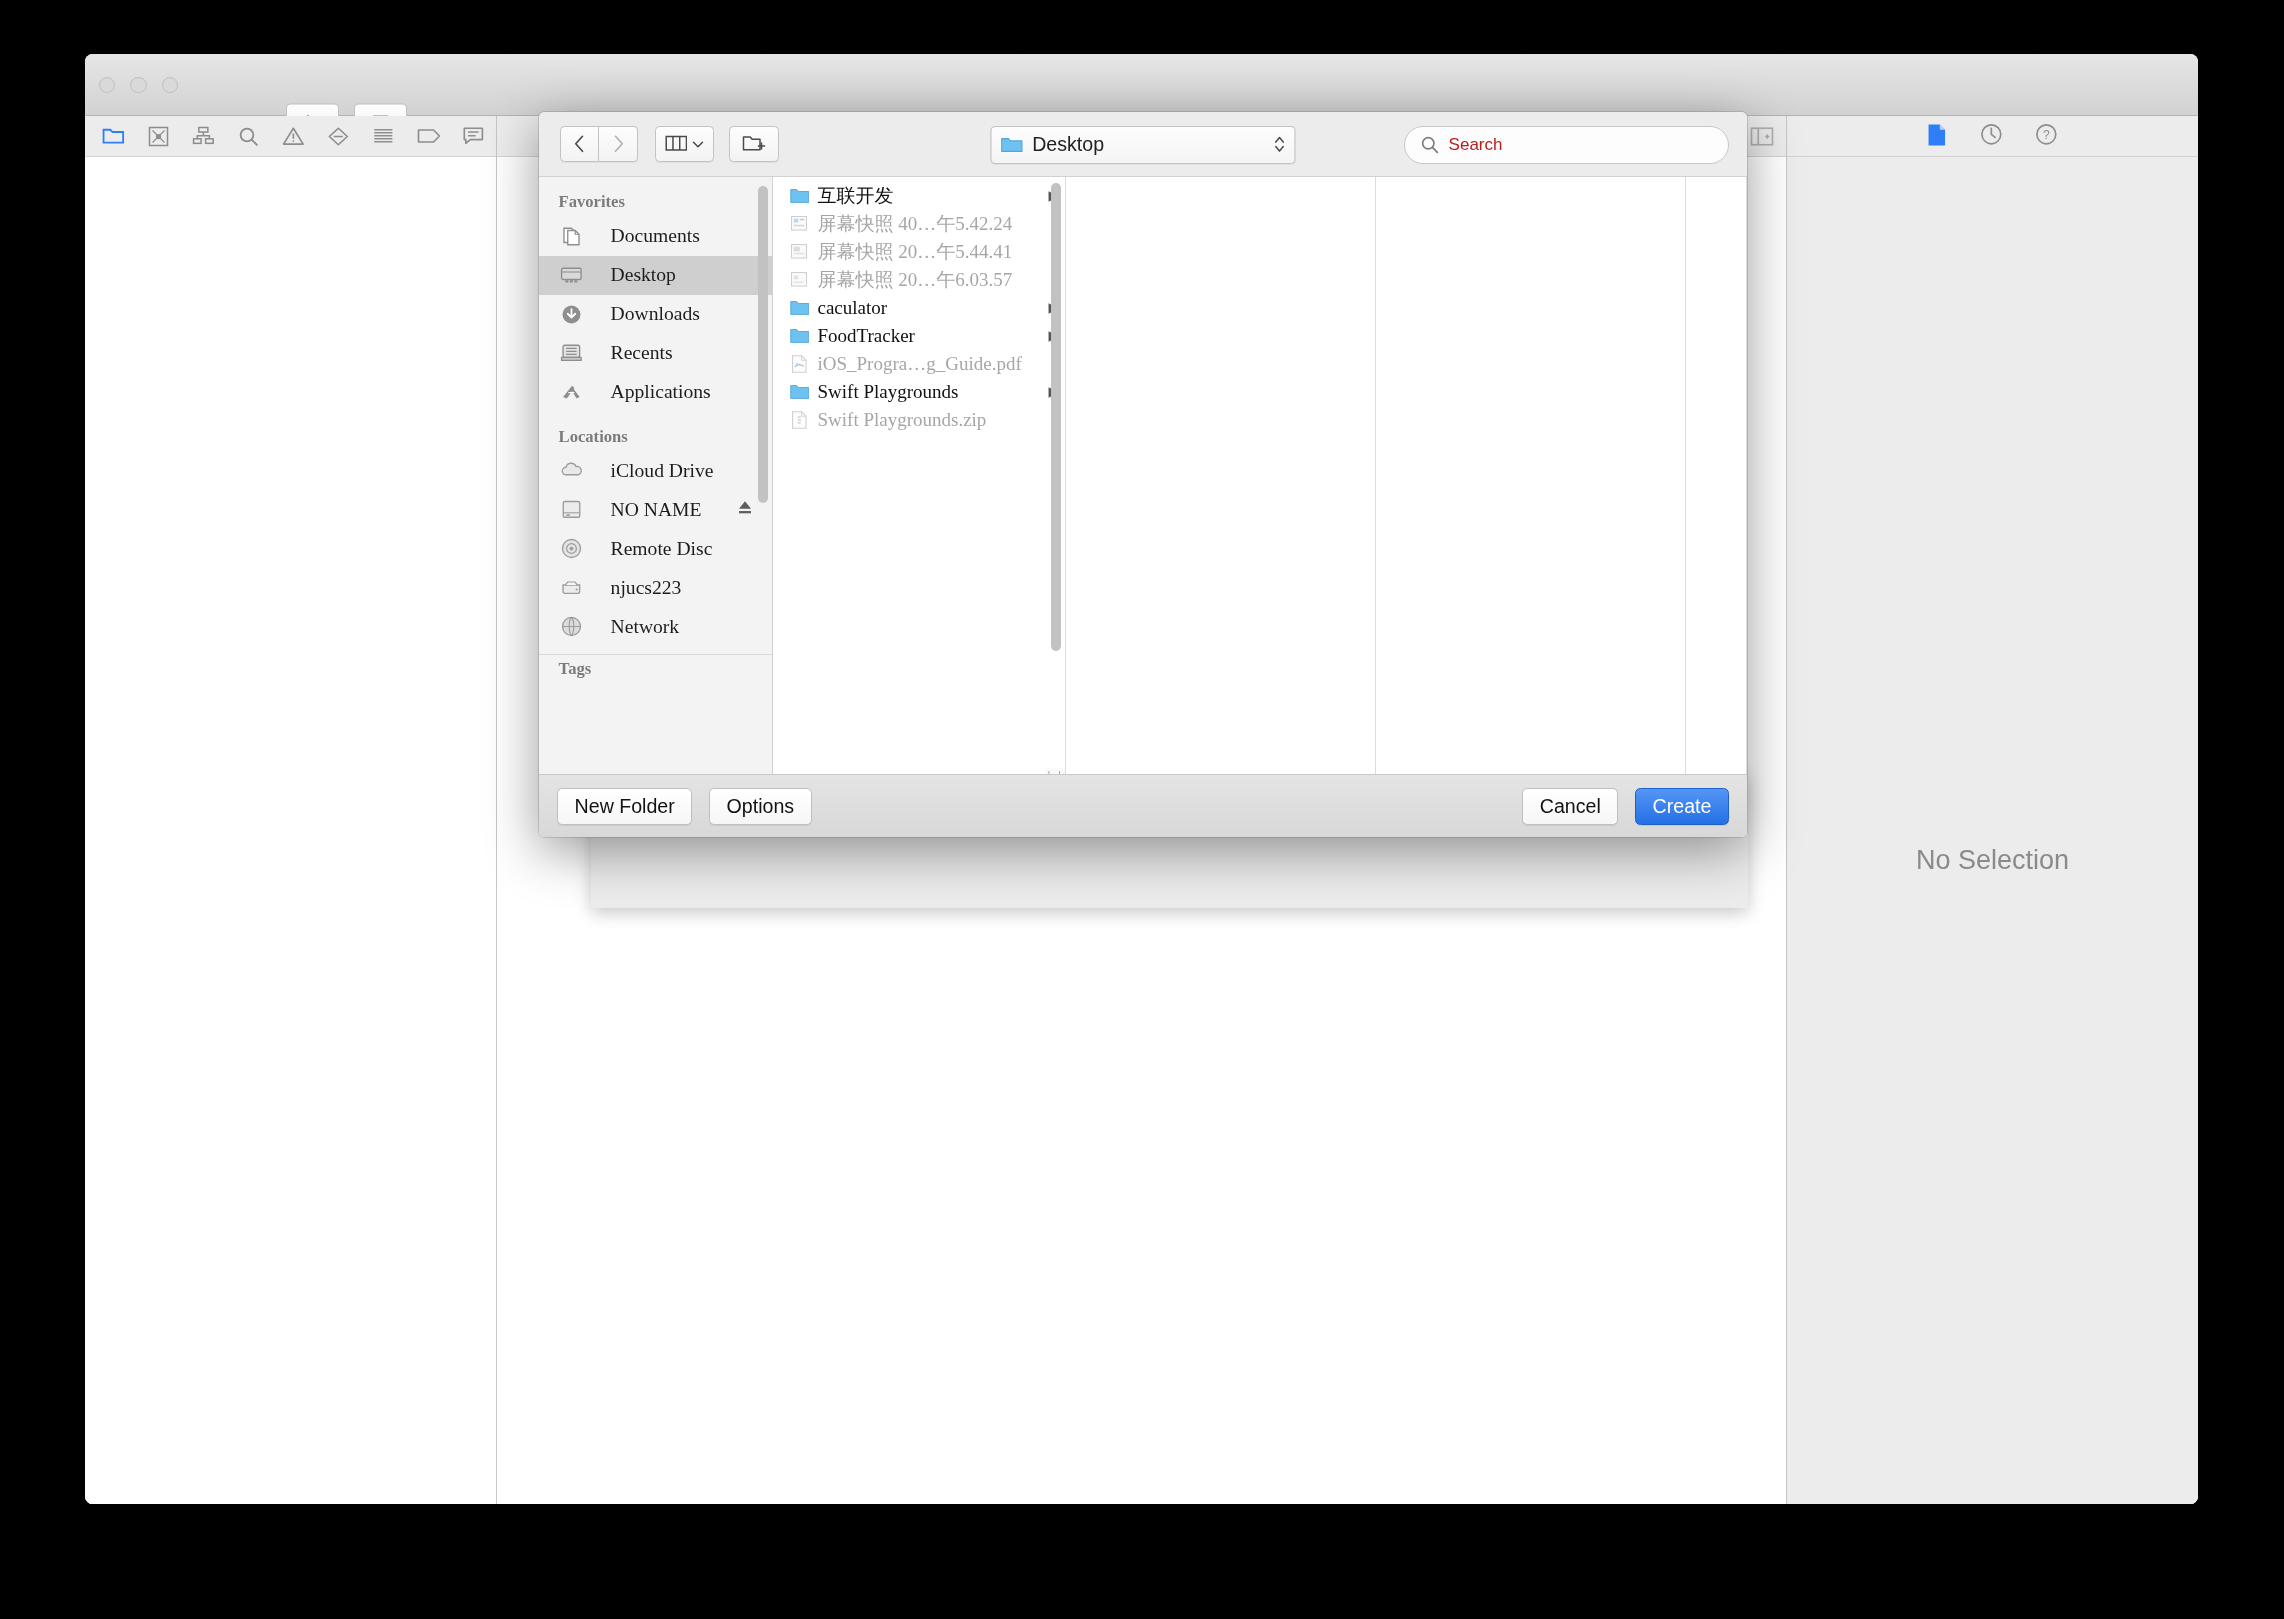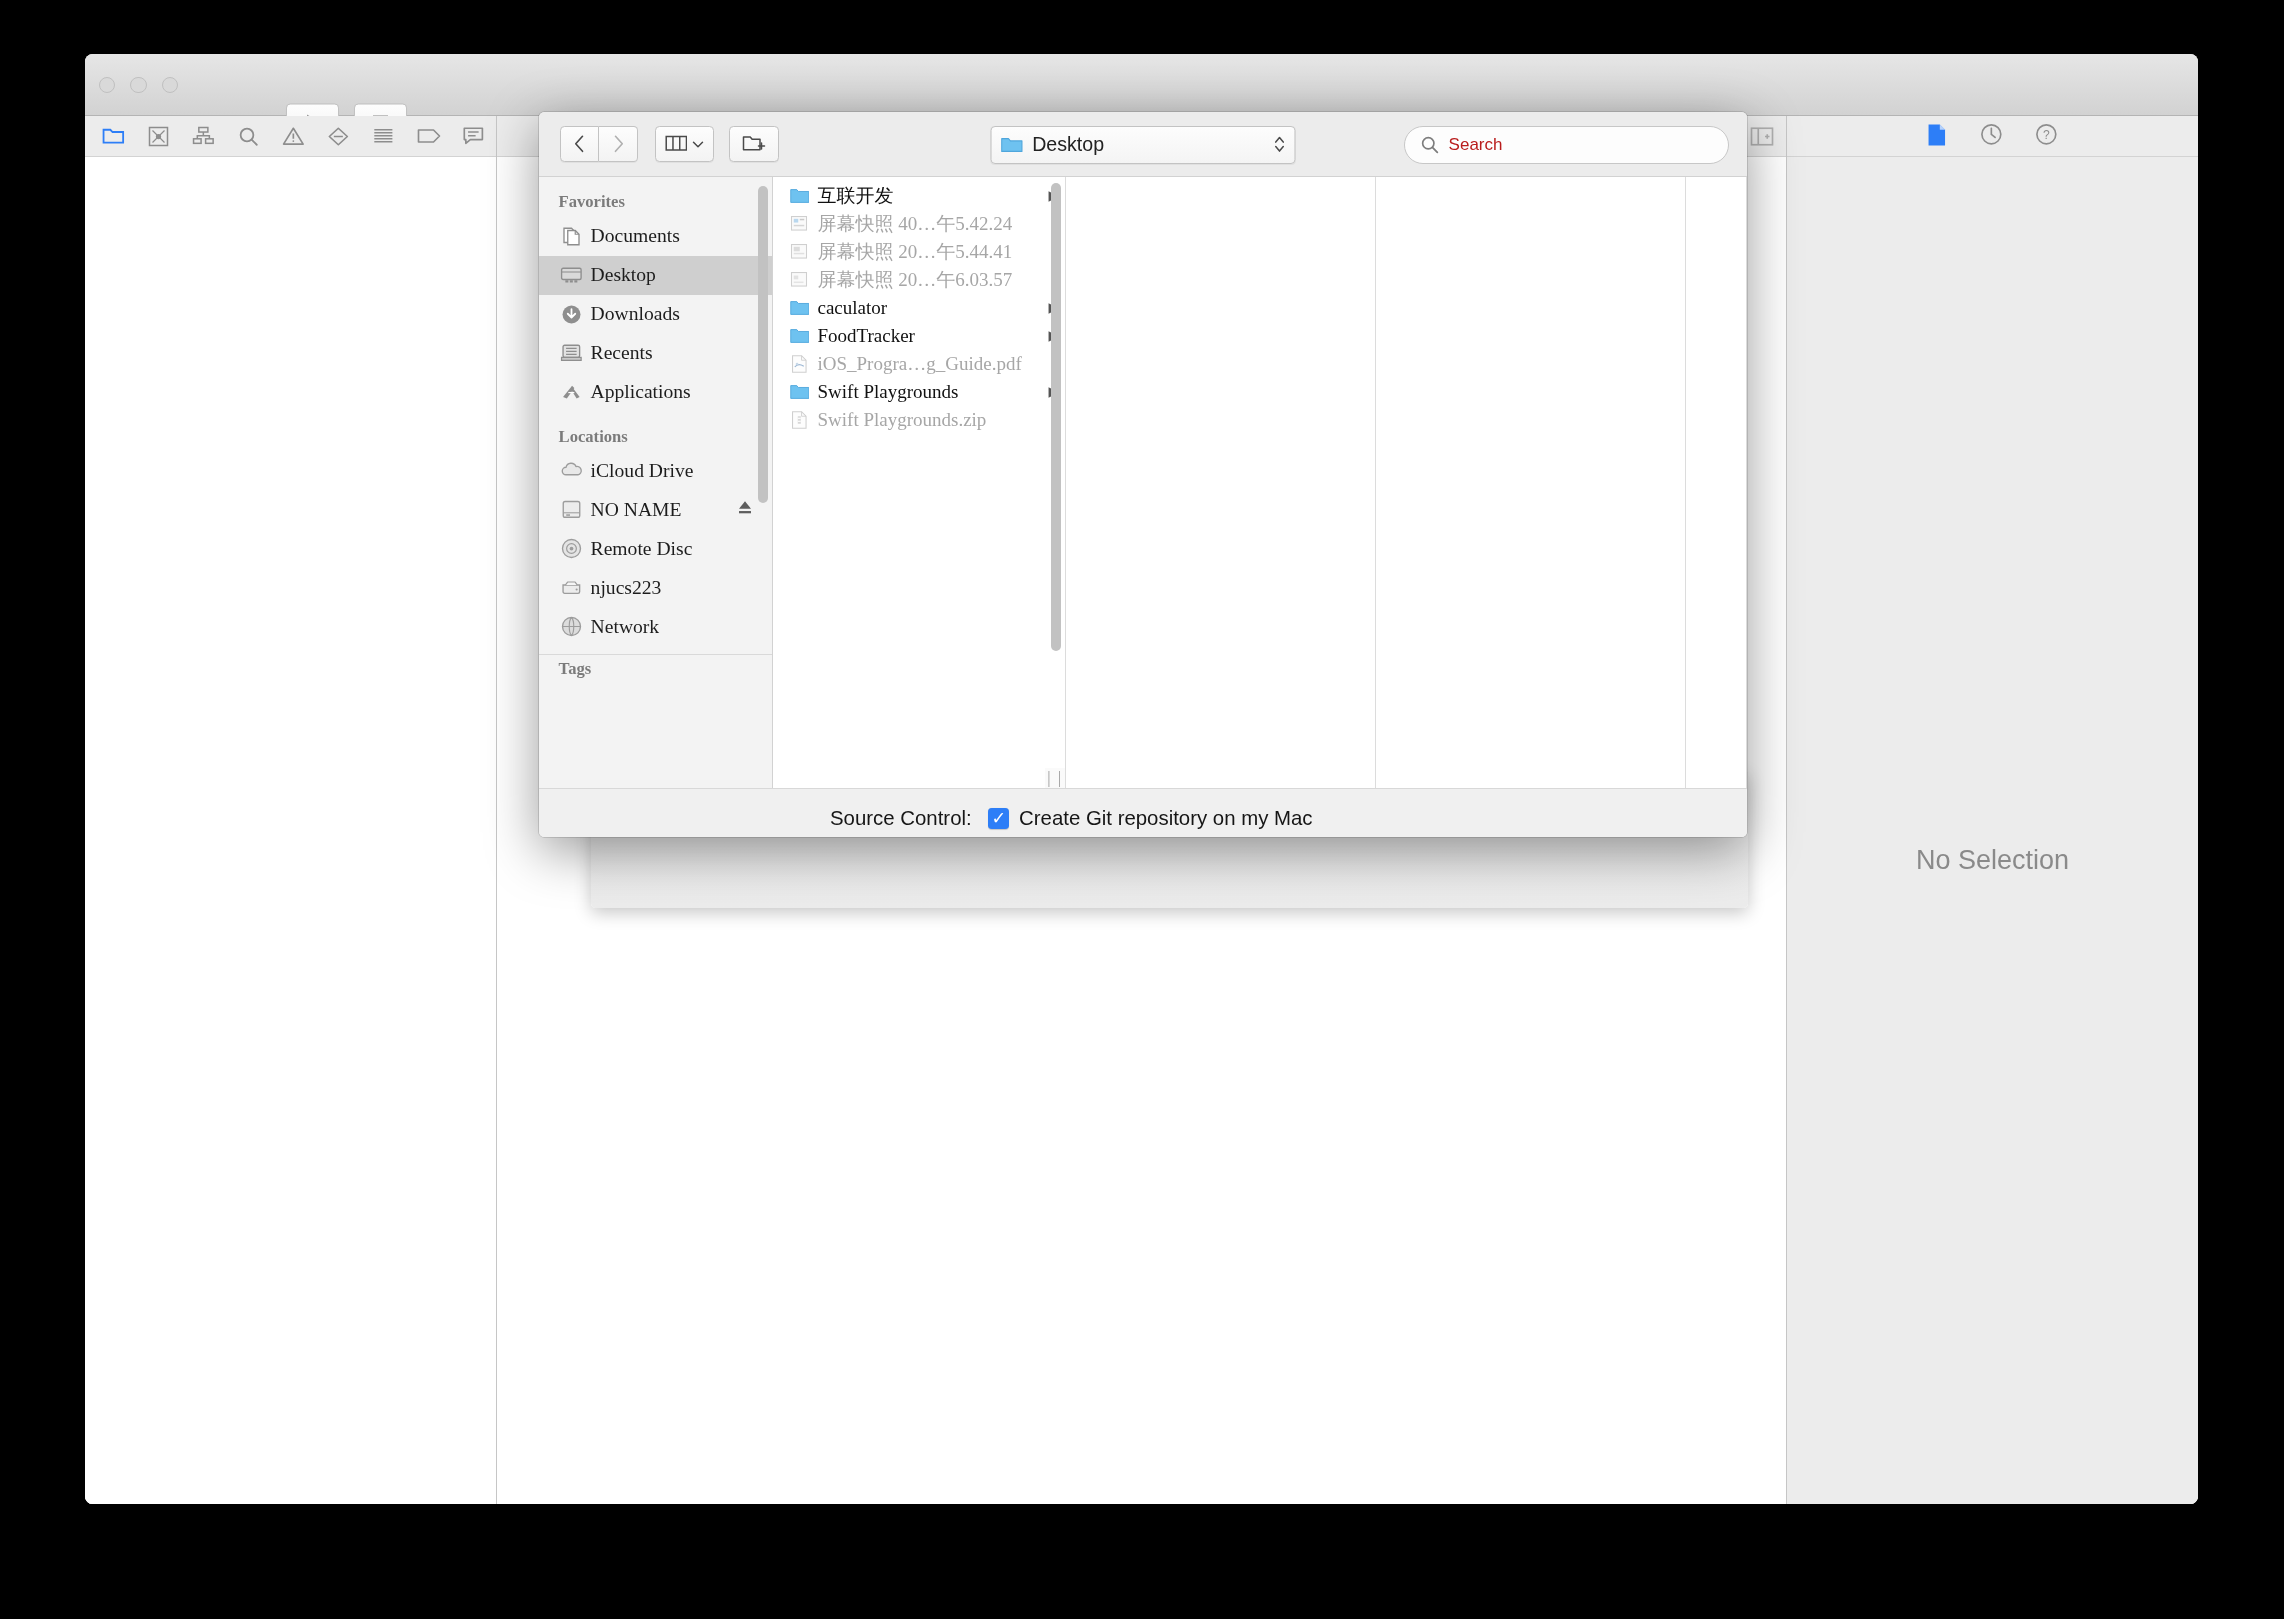--- a/index.html
+++ b/index.html
@@ -183,21 +183,21 @@
   .sp-sidebar {
     width: 234px; background: #f3f3f3; border-right: 0.8px solid #d2d2d2;
     position: relative; overflow: hidden;
   }
   .sb-group { margin-top: 10.6px; }
   .sb-header {
     font-size: 16.6px; color: #7b7b7b; font-weight: bold;
     padding: 4.5px 0 4.5px 19.6px;
   }
   .sb-item {
-    height: 39px; display: flex; align-items: center; gap: 6px;
+    height: 39px; display: flex; align-items: center; gap: 26px;
     padding-left: 19.6px; font-size: 19.6px; color: #1d1d1d;
   }
   .sb-item.selected { background: #cfcfcf; }
   .sb-item .eject { margin-left: auto; margin-right: 18px; color: #5e5e5e; font-size: 18px; }
   .sb-icon { width: 26px; height: 22.7px; display: flex; align-items: center; justify-content: center; flex: 0 0 26px; }
   .sb-scroll {
     position: absolute; right: 3.8px; top: 9px; width: 9.8px; height: 317px;
     background: #c2c2c2; border-radius: 5.3px;
   }
   .sb-divider { border-top: 0.8px solid #d9d9d9; margin-top: 7.6px; }
@@ -739,15 +739,24 @@
     <div class="sc-row">
       <span class="sc-label">Source Control:</span>
       <span class="checkbox">
         <span class="tick">✓</span>
       </span>
       <span class="sc-text">Create Git repository on my Mac</span>
     </div>
     <div class="sc-sub">Xcode will place your project under source control</div>
   </div>
 
+  <div class="sp-footer">
+    <div class="pb">New Folder</div>
+    <div class="gap"></div>
+    <div class="pb">Options</div>
+    <div class="spacer"></div>
+    <div class="pb">Cancel</div>
+    <div class="gap"></div>
+    <div class="pb primary">Create</div>
+  </div>
 
 </div>
 
 
 </body></html>

